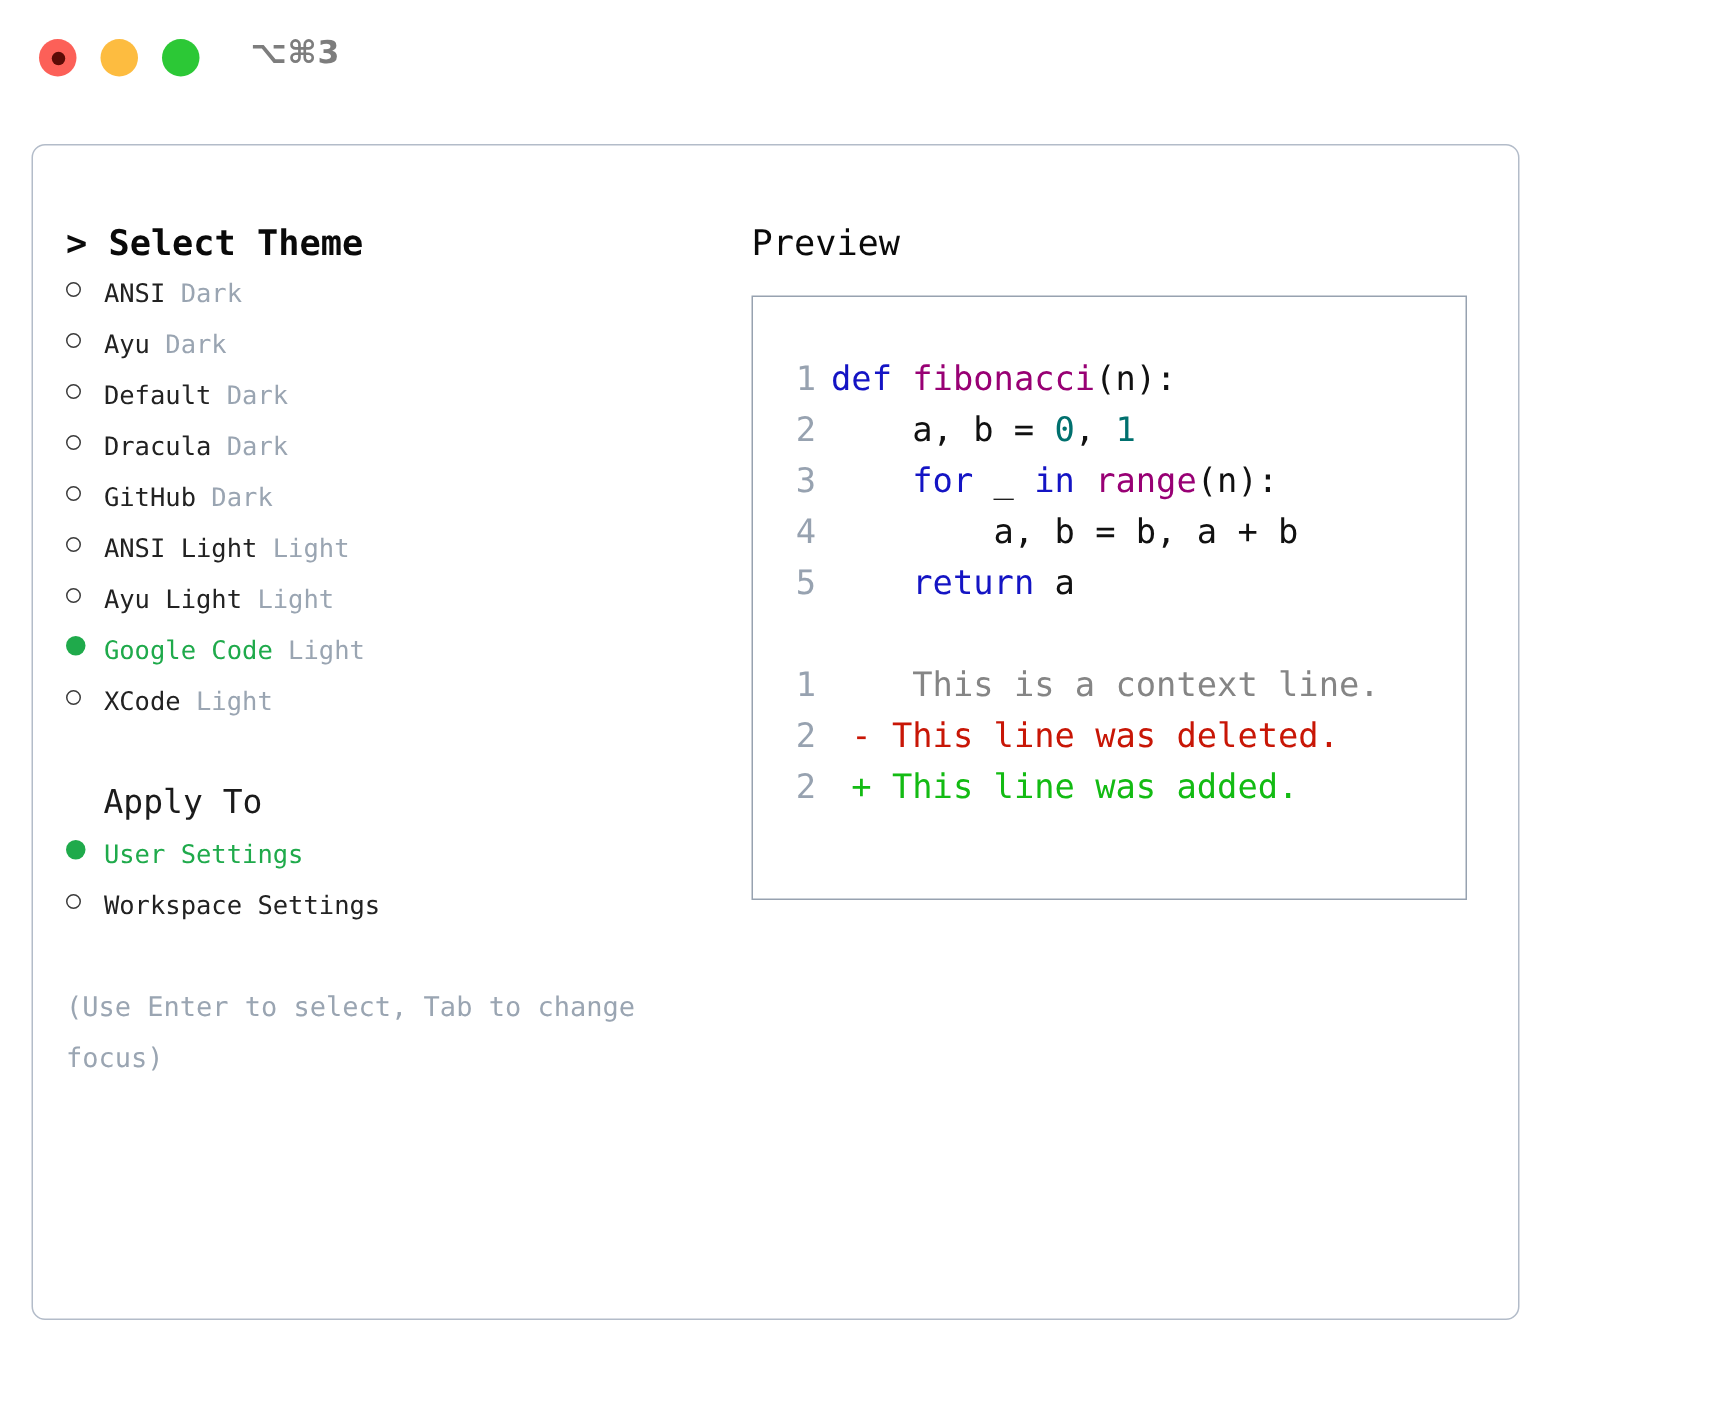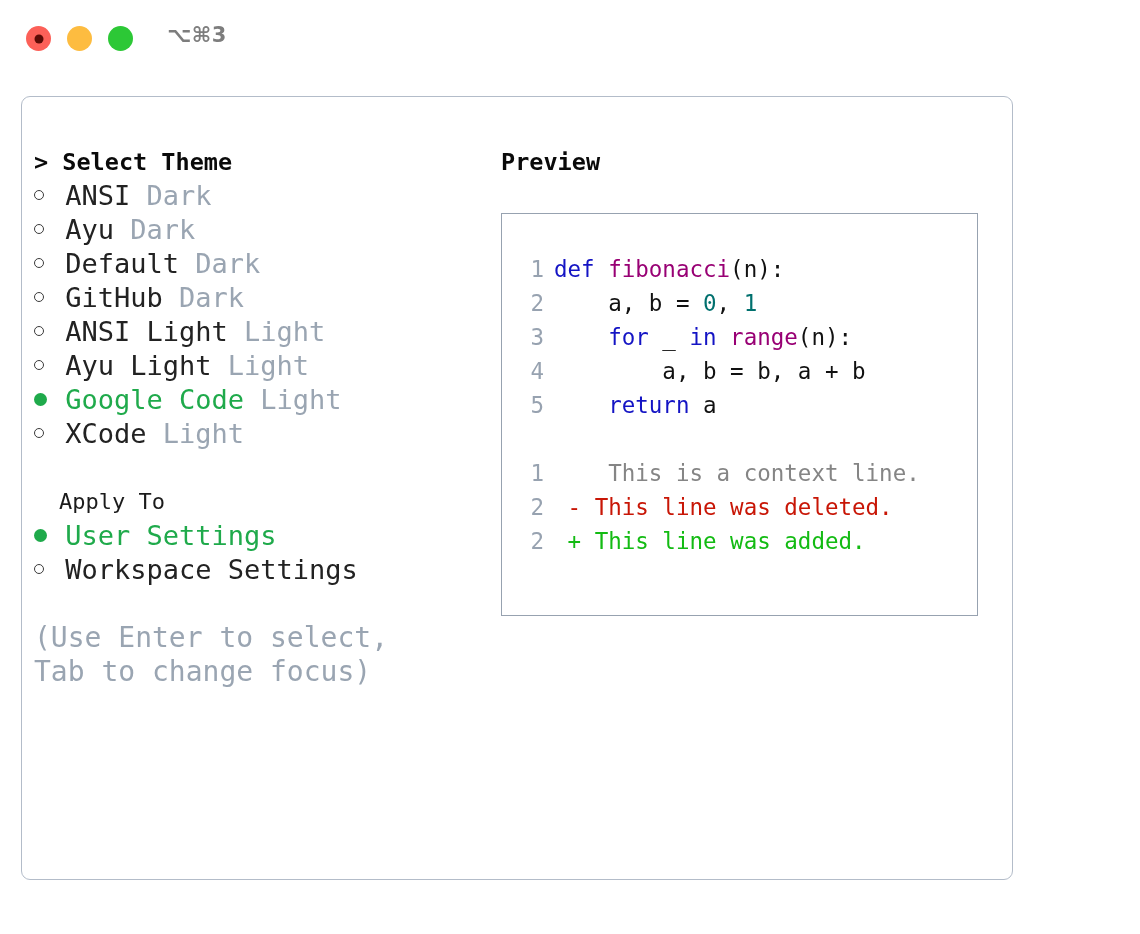--- a/index.html
+++ b/index.html
@@ -80,42 +80,42 @@
     width: 992px;
     height: 784px;
     border: 1.5px solid #b3bcc9;
     border-radius: 9px;
     box-sizing: border-box;
     background: #ffffff;
   }
 
   .col-left {
     position: absolute;
-    left: 12px;
+    left: 22px;
     top: 48px;
     width: 460px;
   }
   .col-right {
     position: absolute;
     left: 479px;
     top: 48px;
     width: 500px;
   }
 
   
   .section-head {
     font-size: 23.5px;
     font-weight: bold;
     color: #0a0a0a;
     line-height: 34px;
     white-space: pre;
   }
 
   .opt-row {
-    font-size: 27px;
+    font-size: 17px;
     line-height: 34px;
     color: #2a2a2a;
     white-space: pre;
     display: block;
   }
   .bullet {
     display: inline-block;
     width: 15px;
   }
   .bullet.off::before {
@@ -146,37 +146,37 @@
     line-height: 34px;
     color: #1b1b1b;
     white-space: pre;
     padding-left: 25px;
   }
 
   .spacer-sm { height: 34px; }
   .spacer-md { height: 34px; }
 
   .hint {
-    font-size: 28px;
+    font-size: 18px;
     line-height: 34px;
     color: #9aa5b2;
     white-space: pre-wrap;
     max-width: 420px;
   }
 
   
   .preview-title {
     font-size: 23.5px;
-    font-weight: bold;
+    font-weight: normal;
     color: #0a0a0a;
     line-height: 34px;
   }
 
   .preview-box {
-    margin-top: 34px;
+    margin-top: 18px;
     width: 477px;
     height: 403px;
     border: 1.7px solid #97a2b0;
     box-sizing: border-box;
     background: #ffffff;
     padding: 38px 4px 0 20px;
   }
 
   .code-line {
     font-size: 22.5px;
@@ -218,20 +218,21 @@
   <div class="panel">
 
     <div class="col-left">
 
       <div class="section-head">&gt; Select Theme</div>
 
       <div id="theme-list">
           <div class="opt-row"><span class="bullet off"></span> <span class="opt-label">ANSI</span><span class="opt-tag"> Dark</span></div>
           <div class="opt-row"><span class="bullet off"></span> <span class="opt-label">Ayu</span><span class="opt-tag"> Dark</span></div>
           <div class="opt-row"><span class="bullet off"></span> <span class="opt-label">Default</span><span class="opt-tag"> Dark</span></div>
+          <div class="opt-row"><span class="bullet off"></span> <span class="opt-label">Dracula</span><span class="opt-tag"> Dark</span></div>
           <div class="opt-row"><span class="bullet off"></span> <span class="opt-label">GitHub</span><span class="opt-tag"> Dark</span></div>
           <div class="opt-row"><span class="bullet off"></span> <span class="opt-label">ANSI Light</span><span class="opt-tag"> Light</span></div>
           <div class="opt-row"><span class="bullet off"></span> <span class="opt-label">Ayu Light</span><span class="opt-tag"> Light</span></div>
           <div class="opt-row selected"><span class="bullet on"></span> <span class="opt-label">Google Code</span><span class="opt-tag"> Light</span></div>
           <div class="opt-row"><span class="bullet off"></span> <span class="opt-label">XCode</span><span class="opt-tag"> Light</span></div>
         </div>
 
       <div class="spacer-sm"></div>
 
       <div class="group-label">Apply To</div>

